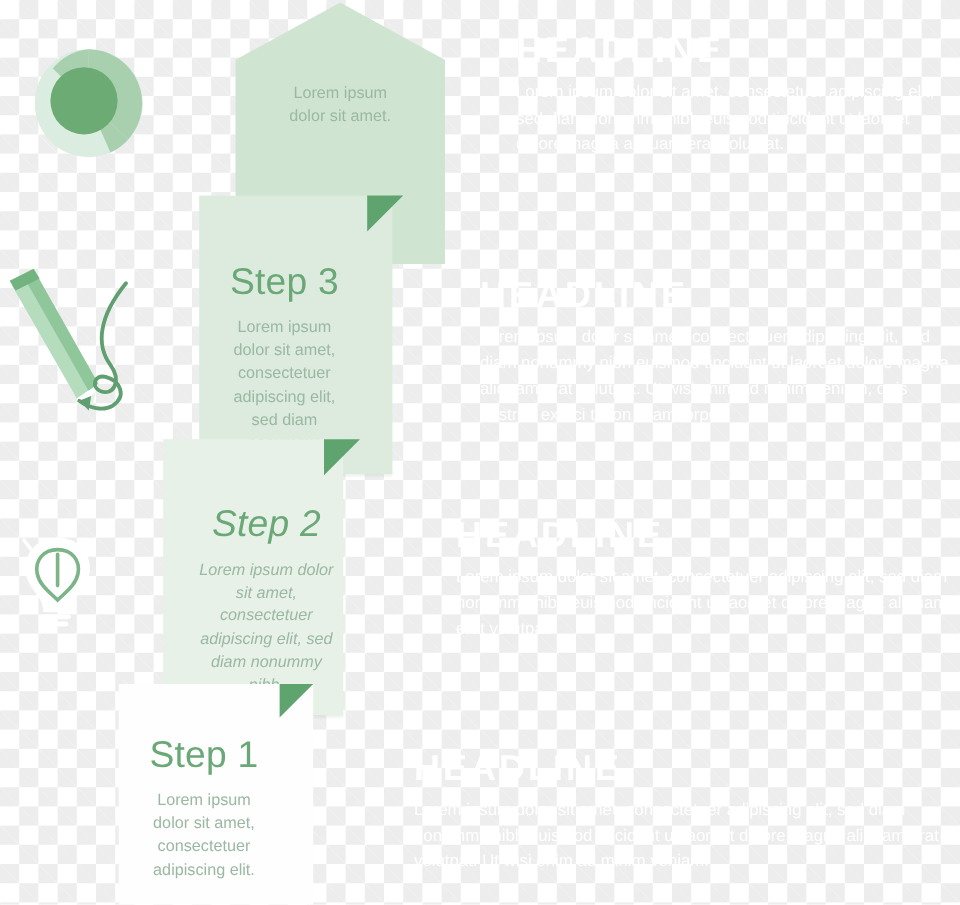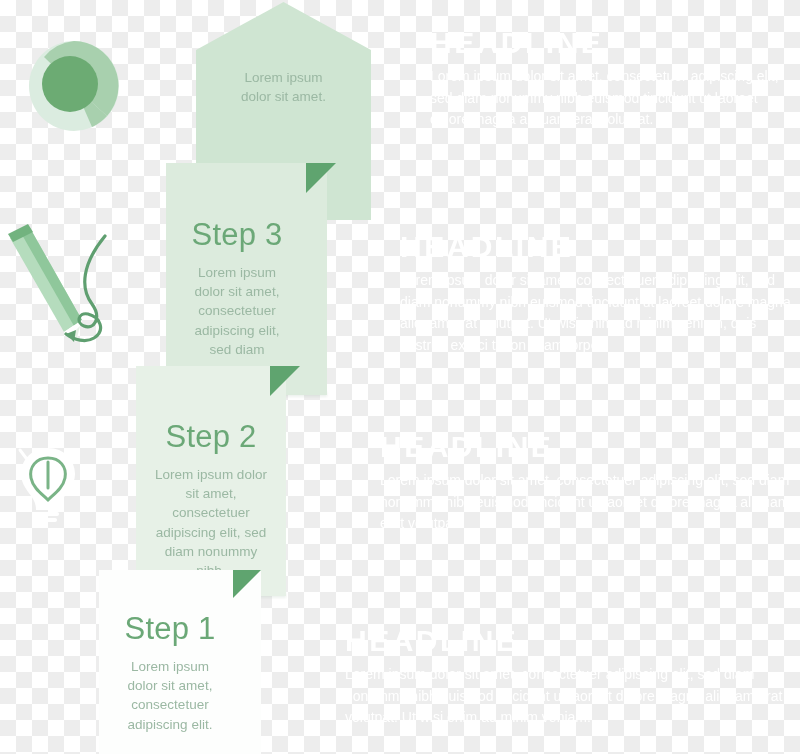--- a/index.html
+++ b/index.html
@@ -96,23 +96,24 @@
 
   
   #step2-shape {
     left: 136px;
     top: 366px;
     width: 150px;
     height: 230px;
     background: #e7f1e7;
   }
   #step2-text {
-    left: 132px;
+    left: 143px;
     top: 420px;
     width: 158px;
+    font-style: italic;
   }
 
   
   #step1-shape {
     left: 99px;
     top: 570px;
     width: 162px;
     height: 184px;
     background: #fdfefd;
   }

